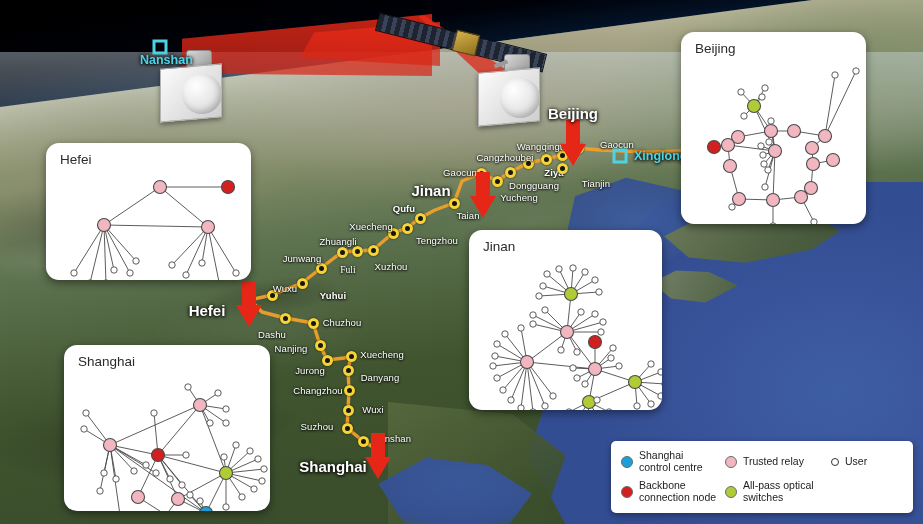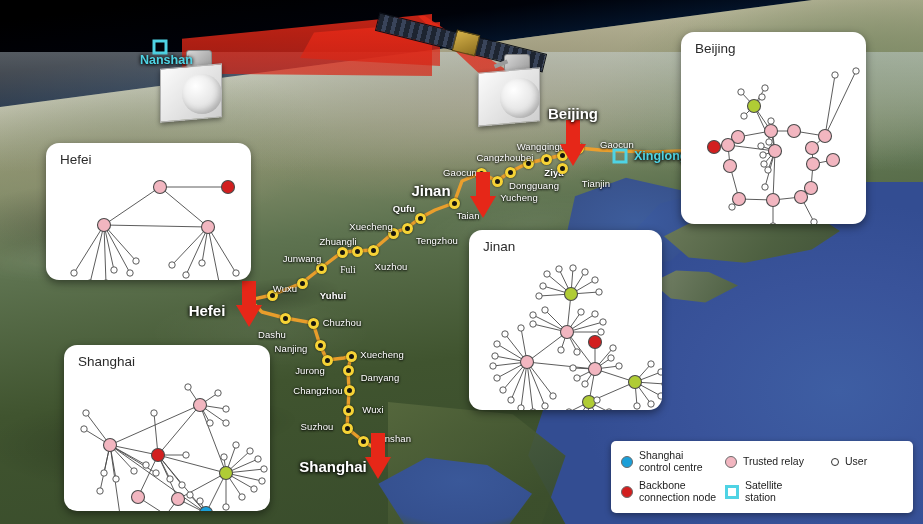--- a/index.html
+++ b/index.html
@@ -708,18 +708,18 @@
     </div>
     <div class="leg-item">
       <span class="leg-dot small"></span>
       <span class="leg-txt">User</span>
     </div>
     <div class="leg-item">
       <span class="leg-dot" style="background:#d21f1f"></span>
       <span class="leg-txt">Backbone<br>connection node</span>
     </div>
     <div class="leg-item">
-      <span class="leg-sq"></span>
-      <span class="leg-txt">Satellite<br>station</span>
+      <span class="leg-dot" style="background:#b0cc35"></span>
+      <span class="leg-txt">All-pass optical<br>switches</span>
     </div>
   </div>
 
 </div>
 
 </body></html>

